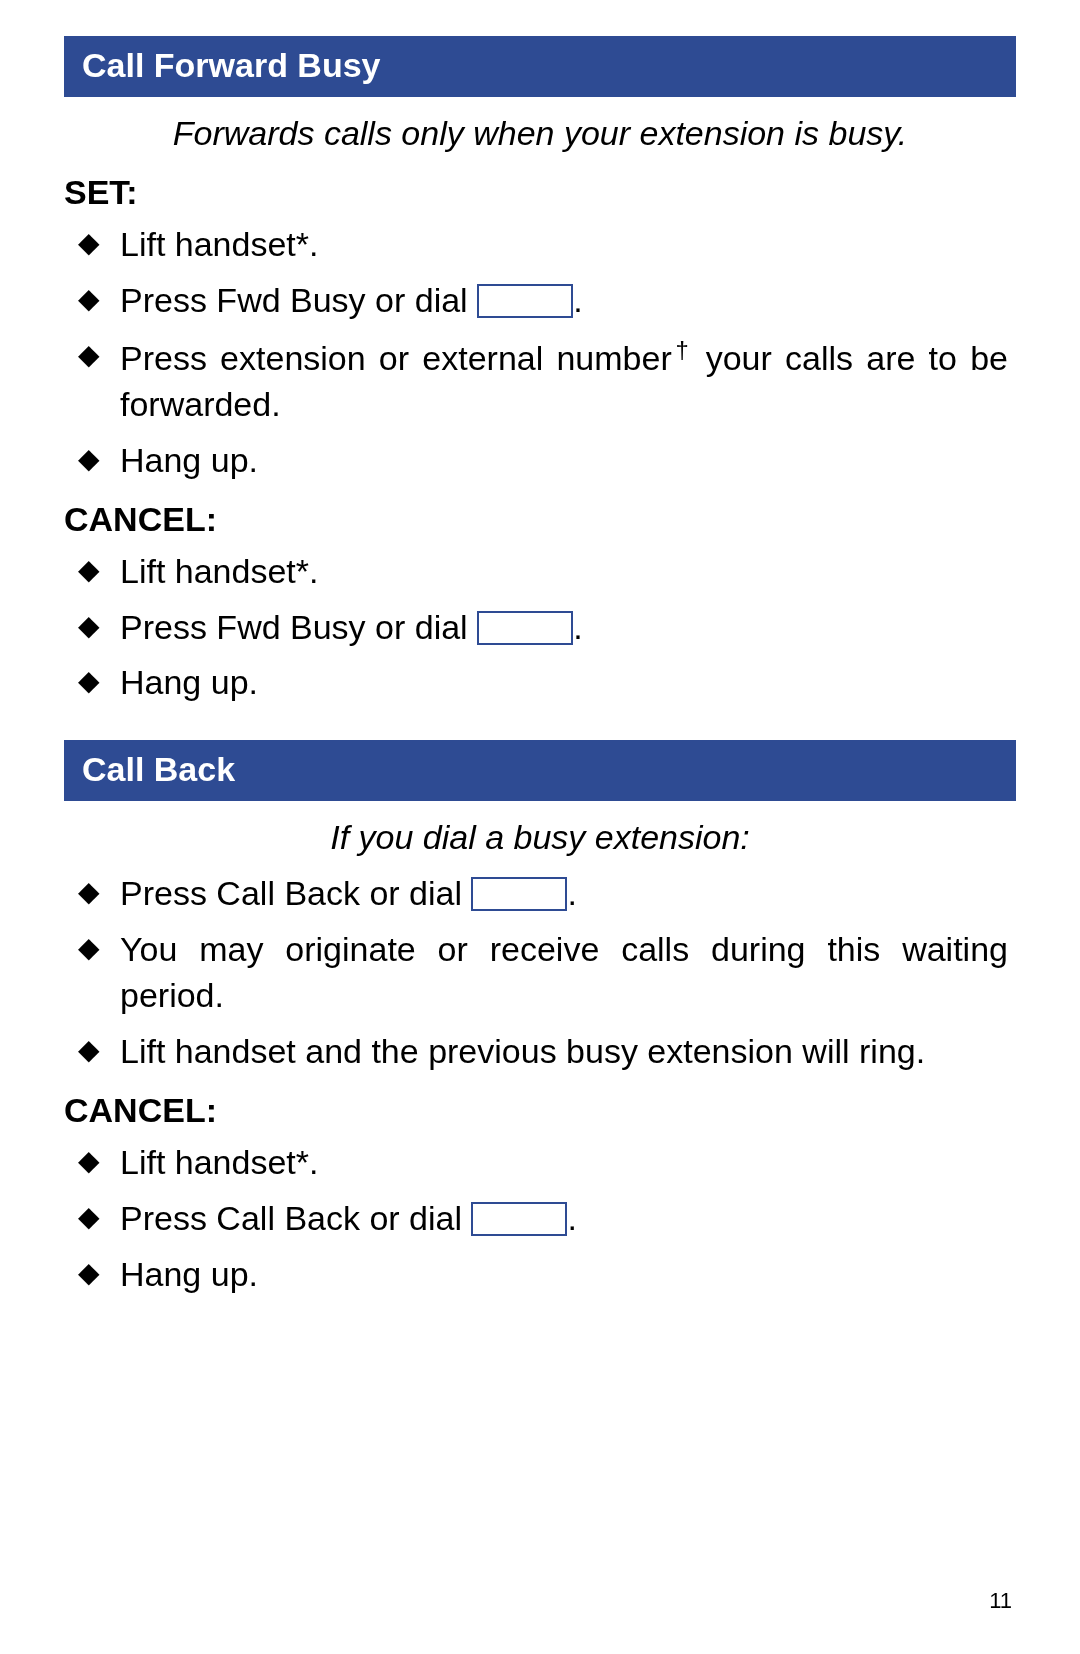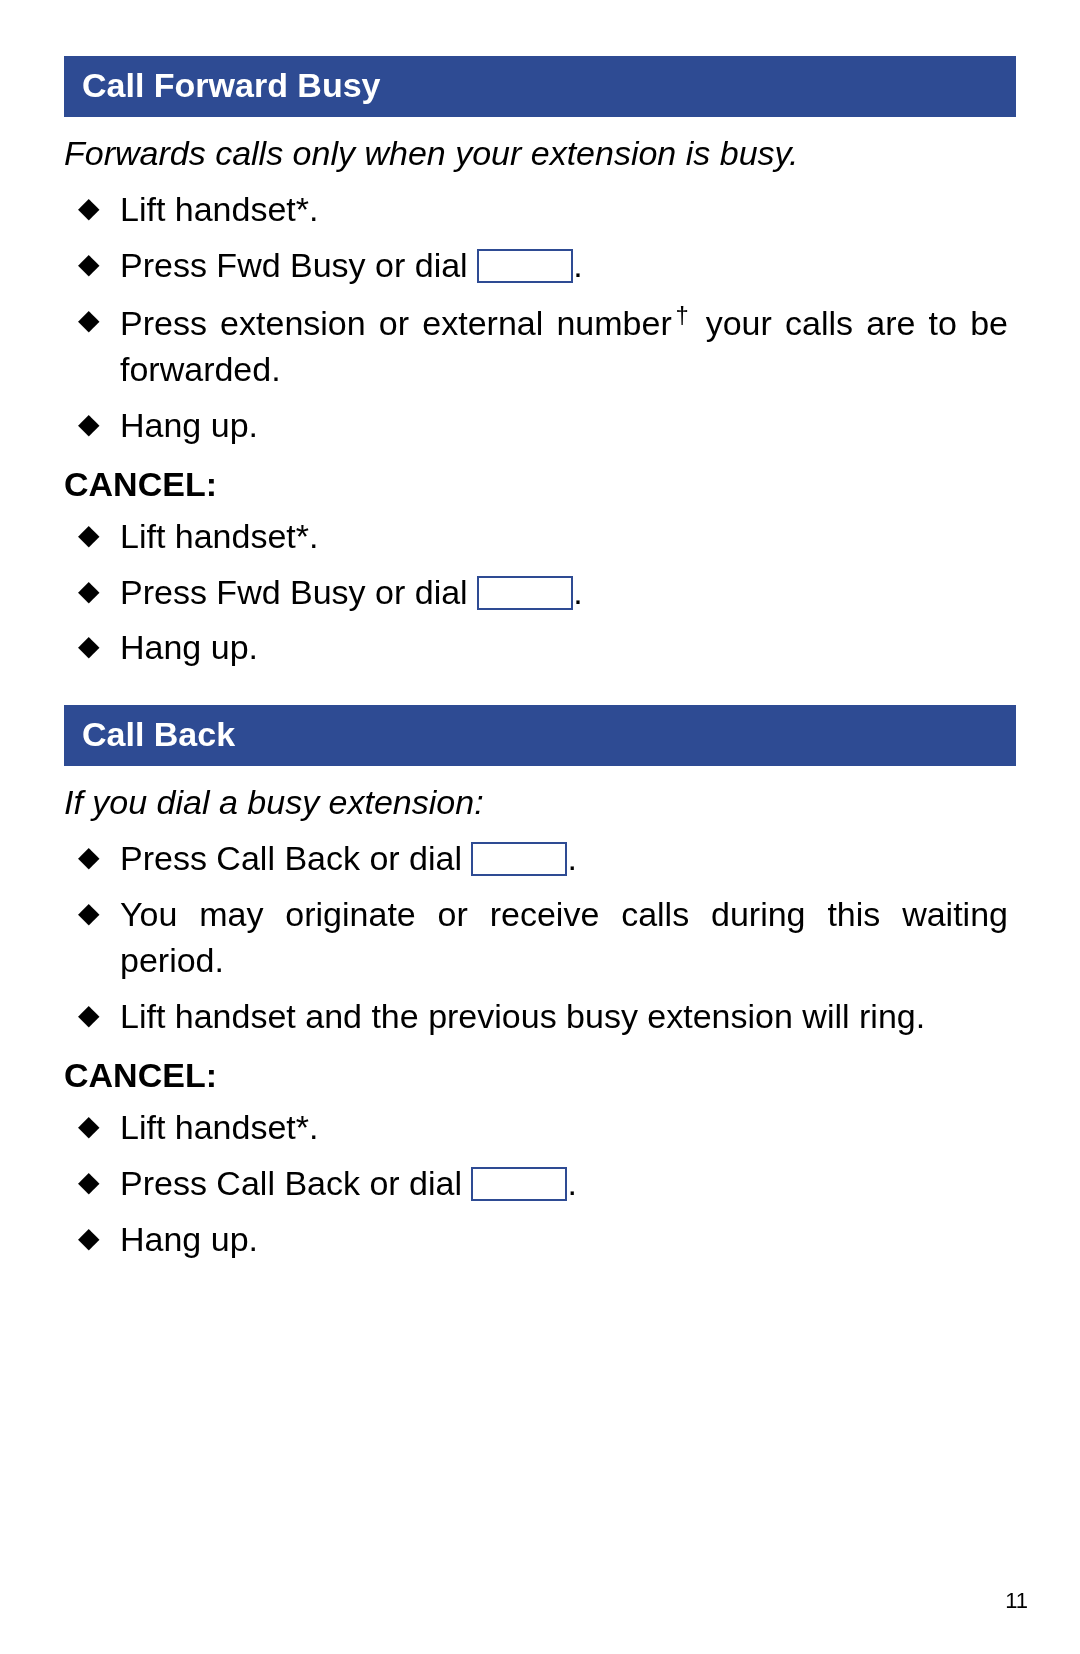--- a/index.html
+++ b/index.html
@@ -5,39 +5,40 @@
   html, body {
     margin: 0;
     padding: 0;
     background: #fff;
   }
   .page {
     width: 1080px;
     height: 1654px;
     position: relative;
     box-sizing: border-box;
-    padding: 56px 64px 0 64px;
+    padding: 36px 64px 0 64px;
     font-family: Arial, Helvetica, sans-serif;
     color: #000;
   }
   .section-header {
     background: #2e4b93;
     color: #fff;
     font-weight: bold;
     font-size: 34px;
     padding: 10px 18px 12px 18px;
     margin: 0 0 10px 0;
     font-family: Arial, Helvetica, sans-serif;
   }
   .intro {
     font-style: italic;
     font-size: 34px;
     margin: 14px 0 8px 0;
     line-height: 1.35;
     font-family: Arial, Helvetica, sans-serif;
+    text-align: center;
   }
   .subhead {
     font-weight: bold;
     font-size: 34px;
     margin: 16px 0 4px 0;
     font-family: Arial, Helvetica, sans-serif;
   }
   ul.steps {
     list-style: none;
     margin: 8px;
@@ -66,34 +67,35 @@
     width: 96px;
     height: 34px;
     vertical-align: -6px;
     box-sizing: border-box;
   }
   .bold { font-weight: normal; }
   .sup { vertical-align: super; font-size: 0.7em; }
   .page-number {
     position: absolute;
     bottom: 40px;
-    right: 52px;
+    right: 68px;
     font-size: 22px;
     font-family: Arial, Helvetica, sans-serif;
   }
   .section-gap { height: 24px; }
 </style>
 </head>
 <body>
 
 <div class="page">
 
   <div class="section-header">Call Forward Busy</div>
   <div class="intro">Forwards calls only when your extension is busy.</div>
 
+  <div class="subhead">SET:</div>
   <ul class="steps">
     <li><span>Lift handset*.</span></li>
     <li><span>Press </span><span class="bold">Fwd Busy</span><span> or dial </span><span class="dial-box"></span><span>.</span></li>
     <li><span>Press extension or external number</span><span class="sup">†</span><span> your calls are to be forwarded.</span></li>
     <li><span>Hang up.</span></li>
   </ul>
 
   <div class="subhead">CANCEL:</div>
   <ul class="steps">
     <li><span>Lift handset*.</span></li>

